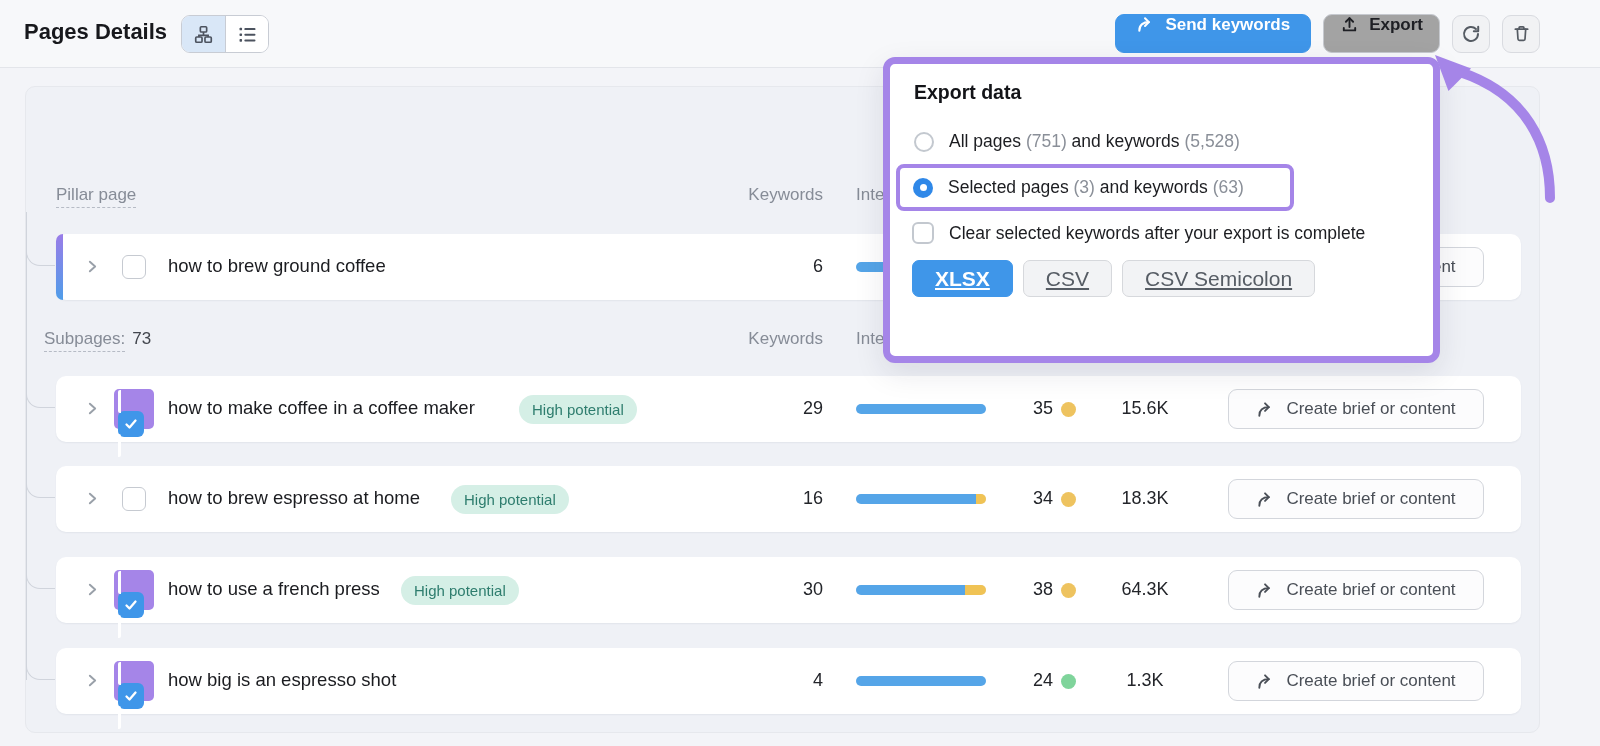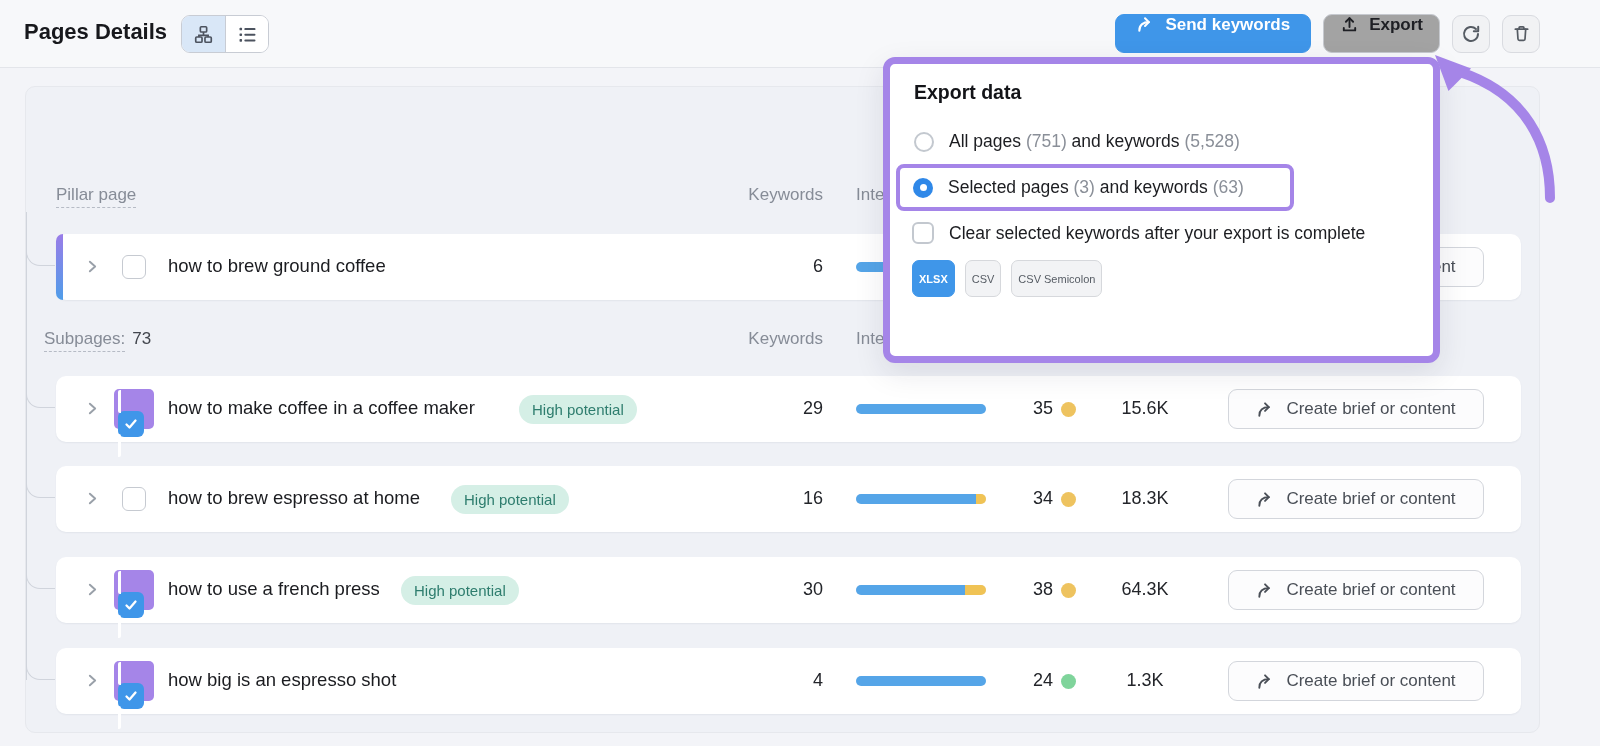--- a/index.html
+++ b/index.html
@@ -64,21 +64,21 @@
   .popup-title { position:absolute; left:24px; top:17px; font-size:19.5px; font-weight:700; color:#131418; }
   .opt-row { position:absolute; display:flex; align-items:center; gap:15px; font-size:17.5px; color:#1c1d21; cursor:pointer; white-space:nowrap; }
   .opt-row .num { color:#8a8f98; }
   .radio { width:20px; height:20px; border-radius:50%; border:2px solid #c3c8cf; background:#fff; flex:0 0 auto; }
   .radio.on { border:none; background:#2f88e8; position:relative; }
   .radio.on::after { content:""; position:absolute; left:6.5px; top:6.5px; width:7px; height:7px; border-radius:50%; background:#fff; }
   .opt-hl { position:absolute; left:6px; top:100px; width:398px; height:47px; border:4px solid #a585e8; border-radius:8px; display:flex; align-items:center; }
   .opt-hl .opt-row { position:static; padding-left:13px; }
   .p-cb { width:22px; height:22px; border:2px solid #c3c8cf; border-radius:6px; background:#fff; flex:0 0 auto; }
   .fmt-row { position:absolute; left:22px; top:196px; display:flex; gap:10px; }
-  .fmt-btn { height:37px; padding:0 6px; border-radius:7px; font-size:11px; display:flex; align-items:center; cursor:pointer; background:#f2f3f5; border:1px solid #d6d8dc; color:#565c64; }
+  .fmt-btn { height:37px; padding:0 22px; border-radius:7px; font-size:21px; display:flex; align-items:center; cursor:pointer; background:#f2f3f5; border:1px solid #d6d8dc; color:#565c64;text-decoration:underline; }
   .fmt-btn.primary { background:#3f96e9; border-color:#3f96e9; color:#fff; font-weight:600; }
 
   .annot-arrow { position:absolute; left:1408px; top:26px; z-index:60; pointer-events:none; }
   svg.ic { display:block; }
 </style>
 </head>
 <body>
 
 <div class="screen">
 

